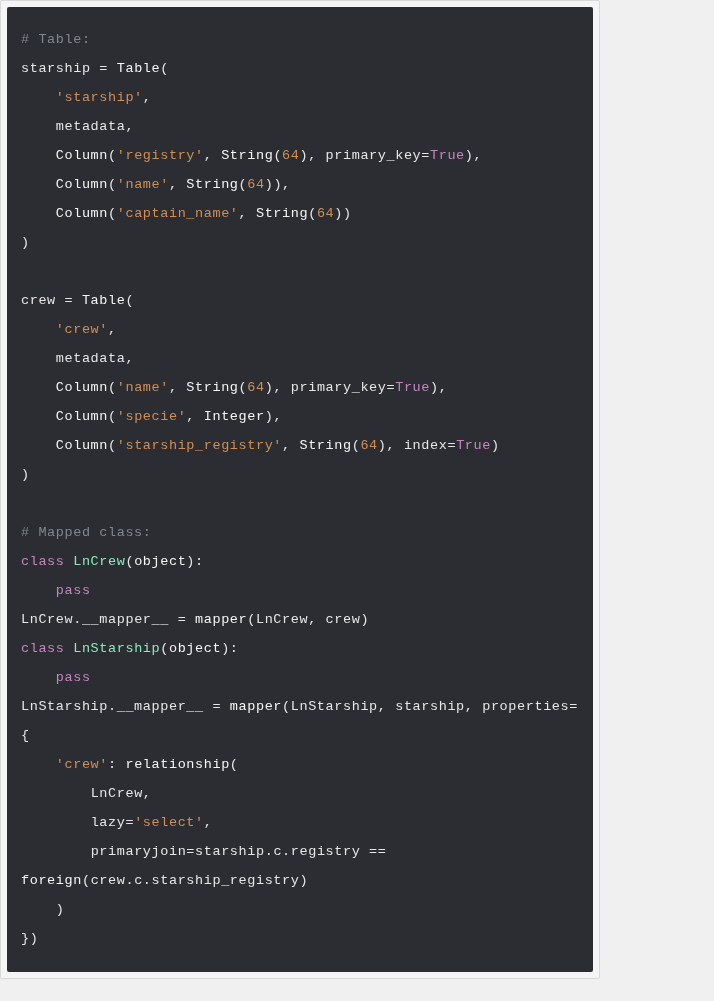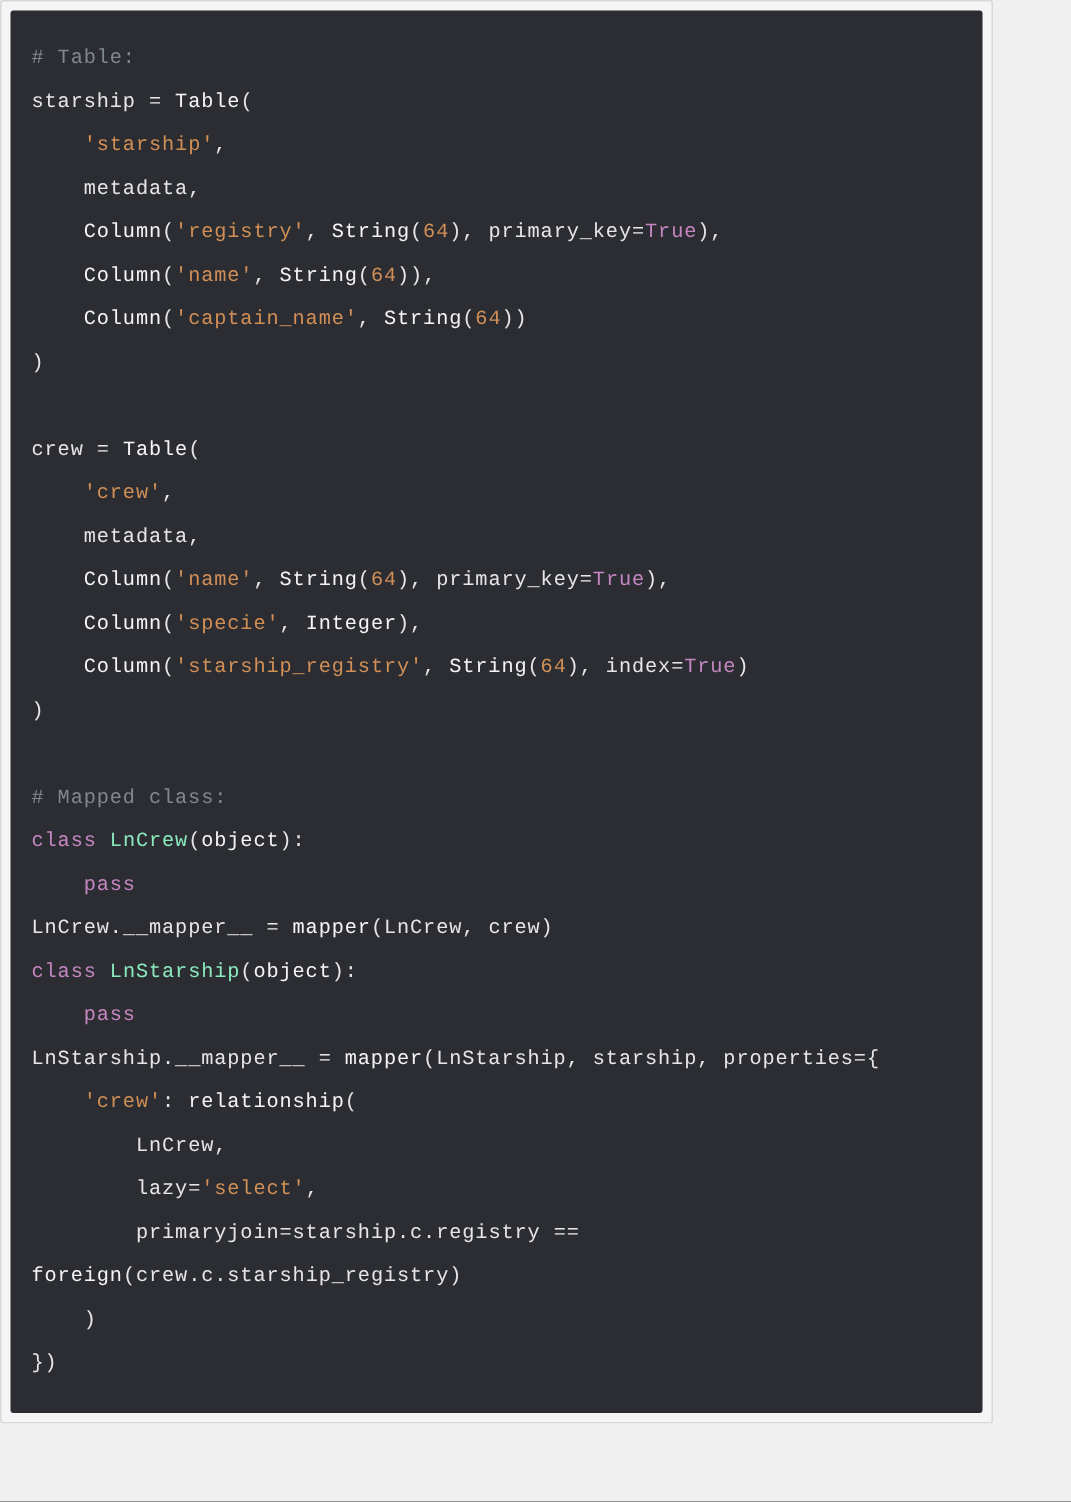--- a/index.html
+++ b/index.html
@@ -1,21 +1,21 @@
 <!DOCTYPE html>
 <html><head>
 <meta charset="utf-8">
 <style>
   html, body {
     margin: 0;
     padding: 0;
     background: #f0f0f0;
   }
   .frame {
-    width: 662px;
+    width: 600px;
     box-sizing: border-box;
     padding: 6px;
     background: #f5f5f5;
     border: 1px solid #d8d8d8;
     border-radius: 2px;
   }
   pre.code {
     margin: 0;
     padding: 18px 14px;
     background: #2b2d32;

